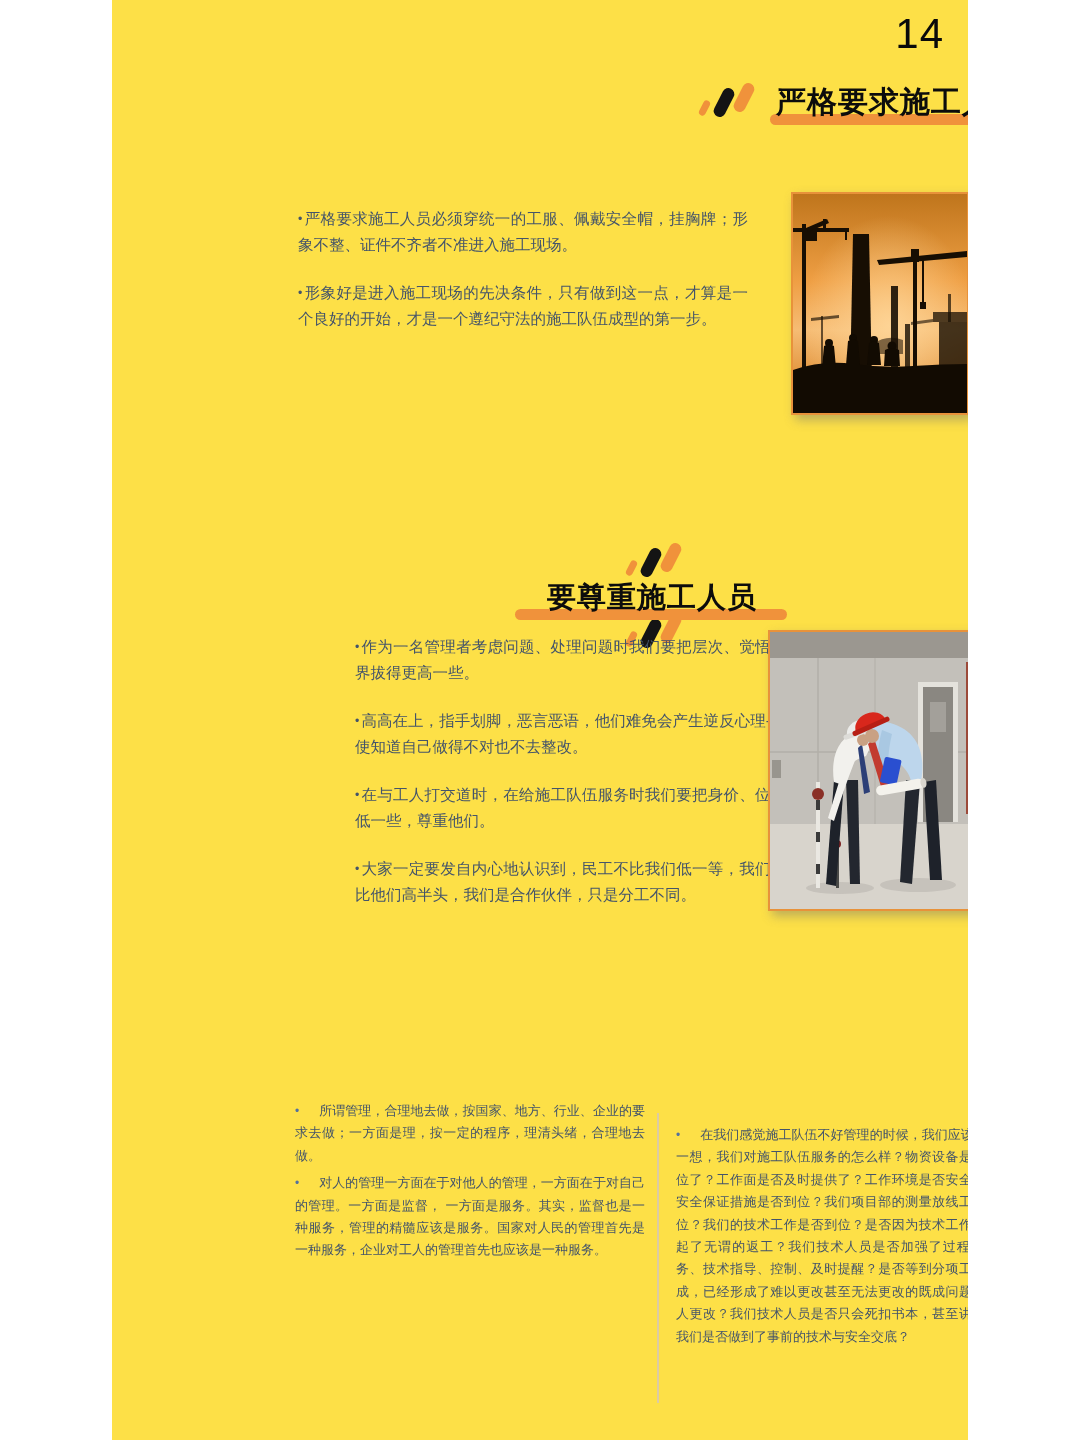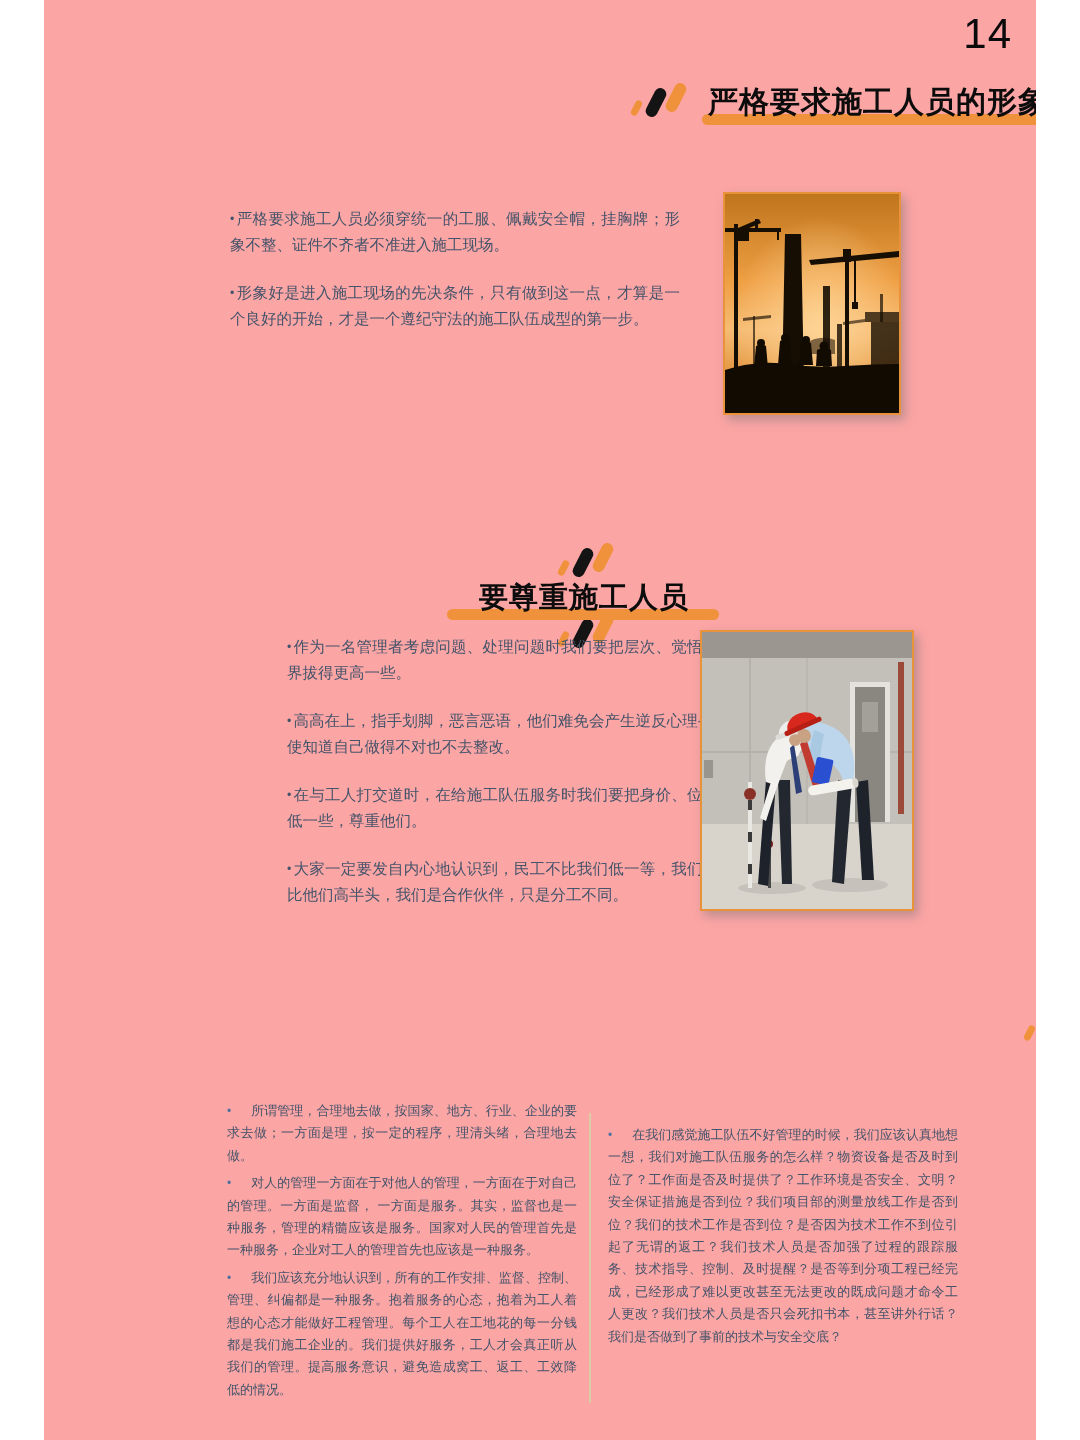--- a/index.html
+++ b/index.html
@@ -1,18 +1,18 @@
 <!DOCTYPE html>
 <html><head>
 <meta charset="utf-8">
 <style>
   html,body { margin:0; padding:0; background:#ffffff; }
   .page {
-    position:relative; width:992px; height:1440px; margin:0 auto;
-    background:#fca5a5; overflow:hidden;
+    position:relative; width:856px; height:1440px; margin:0 auto;
+    background:#fde047; overflow:hidden;
     font-family:"Liberation Sans","DejaVu Sans",sans-serif;
   }
   .pageno {
     position:absolute; top:10px; right:24px;
     font-size:42px; color:#0a0a0a; letter-spacing:1px;
   }
 
   
   .title-row {
     position:absolute; left:0; width:1080px;
@@ -228,21 +228,20 @@
     <span class="slashes">
       <span class="sl-sm"></span>
       <span class="sl-bk"></span>
       <span class="sl-or"></span>
     </span>
   </div>
 
   <div class="col col-left">
     <p>所谓管理，合理地去做，按国家、地方、行业、企业的要求去做；一方面是理，按一定的程序，理清头绪，合理地去做。</p>
     <p>对人的管理一方面在于对他人的管理，一方面在于对自己的管理。一方面是监督， 一方面是服务。其实，监督也是一种服务，管理的精髓应该是服务。国家对人民的管理首先是一种服务，企业对工人的管理首先也应该是一种服务。</p>
-    <p>我们应该充分地认识到，所有的工作安排、监督、控制、管理、纠偏都是一种服务。抱着服务的心态，抱着为工人着想的心态才能做好工程管理。每个工人在工地花的每一分钱都是我们施工企业的。我们提供好服务，工人才会真正听从我们的管理。提高服务意识，避免造成窝工、返工、工效降低的情况。</p>
   </div>
 
   <div class="divider"></div>
 
   <div class="col col-right">
     <p>在我们感觉施工队伍不好管理的时候，我们应该认真地想一想，我们对施工队伍服务的怎么样？物资设备是否及时到位了？工作面是否及时提供了？工作环境是否安全、文明？安全保证措施是否到位？我们项目部的测量放线工作是否到位？我们的技术工作是否到位？是否因为技术工作不到位引起了无谓的返工？我们技术人员是否加强了过程的跟踪服务、技术指导、控制、及时提醒？是否等到分项工程已经完成，已经形成了难以更改甚至无法更改的既成问题才命令工人更改？我们技术人员是否只会死扣书本，甚至讲外行话？我们是否做到了事前的技术与安全交底？</p>
   </div>
 
 </div>
 

